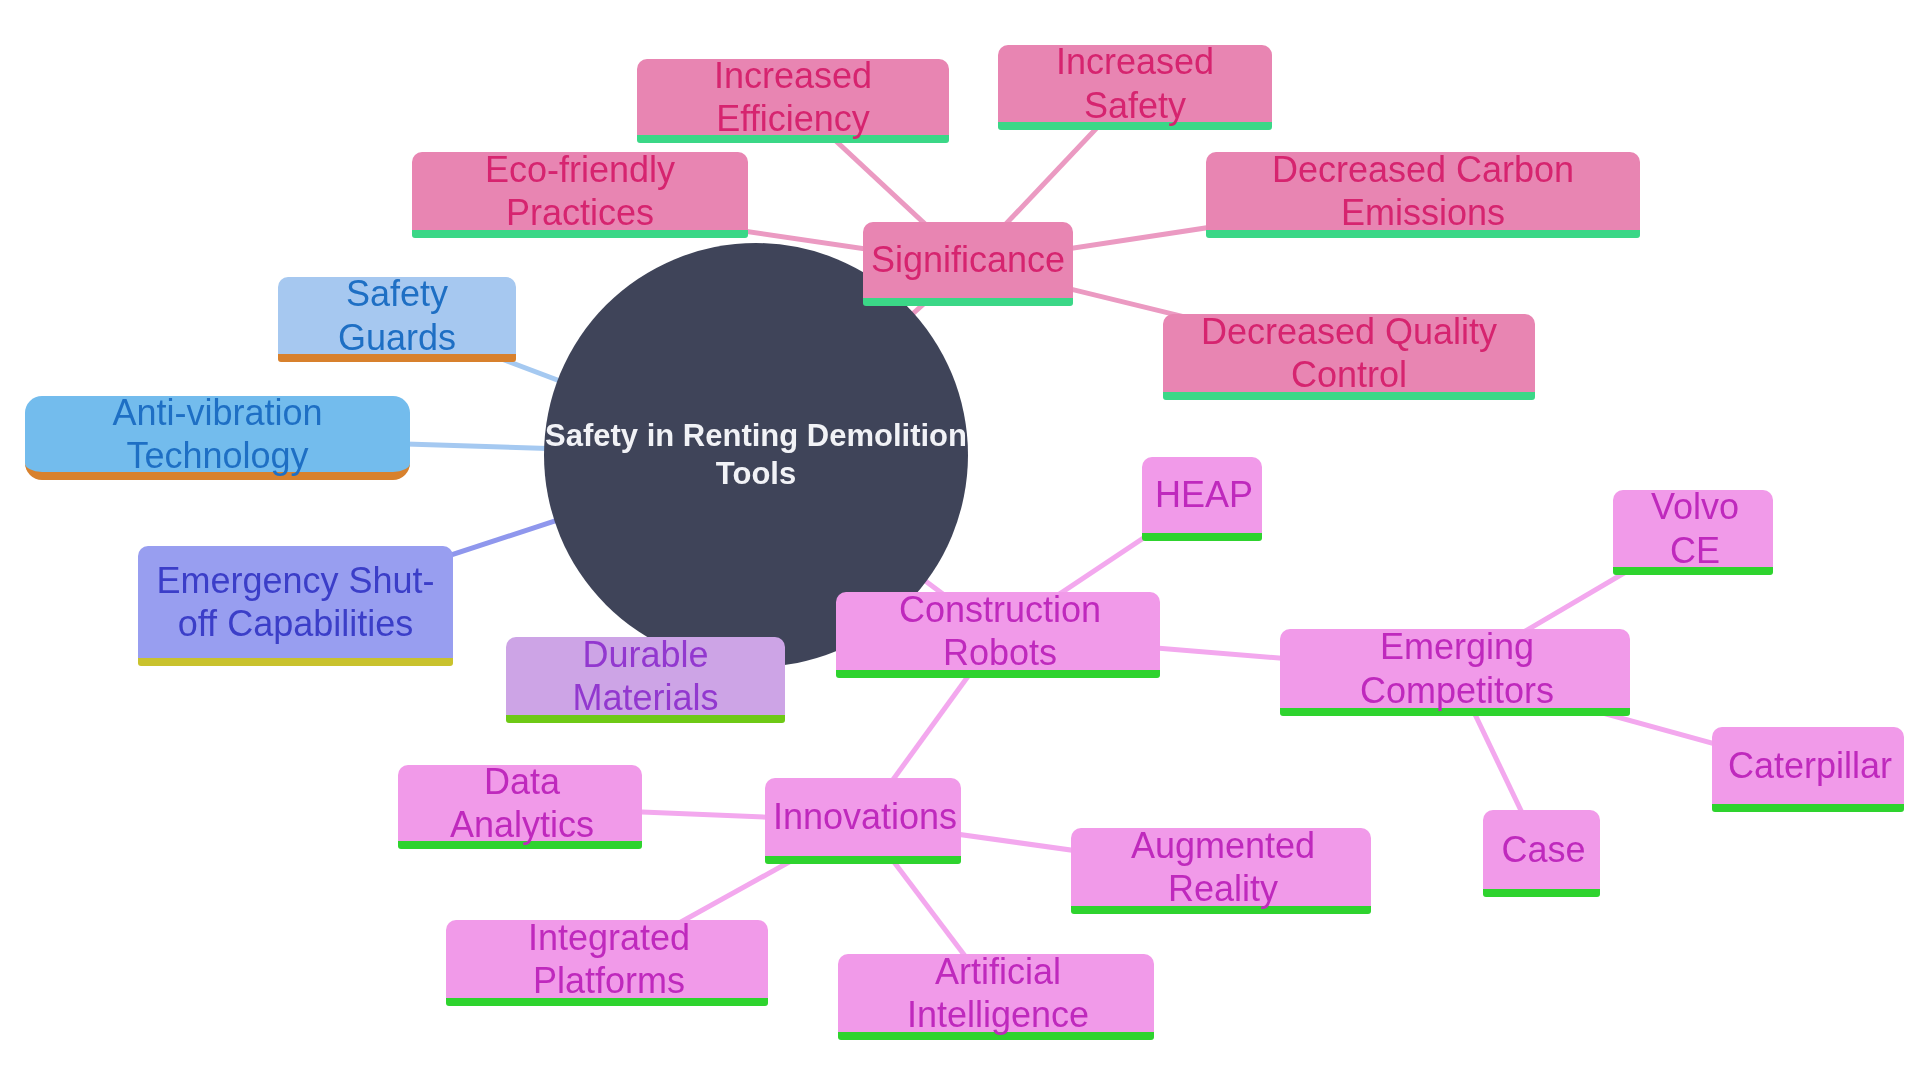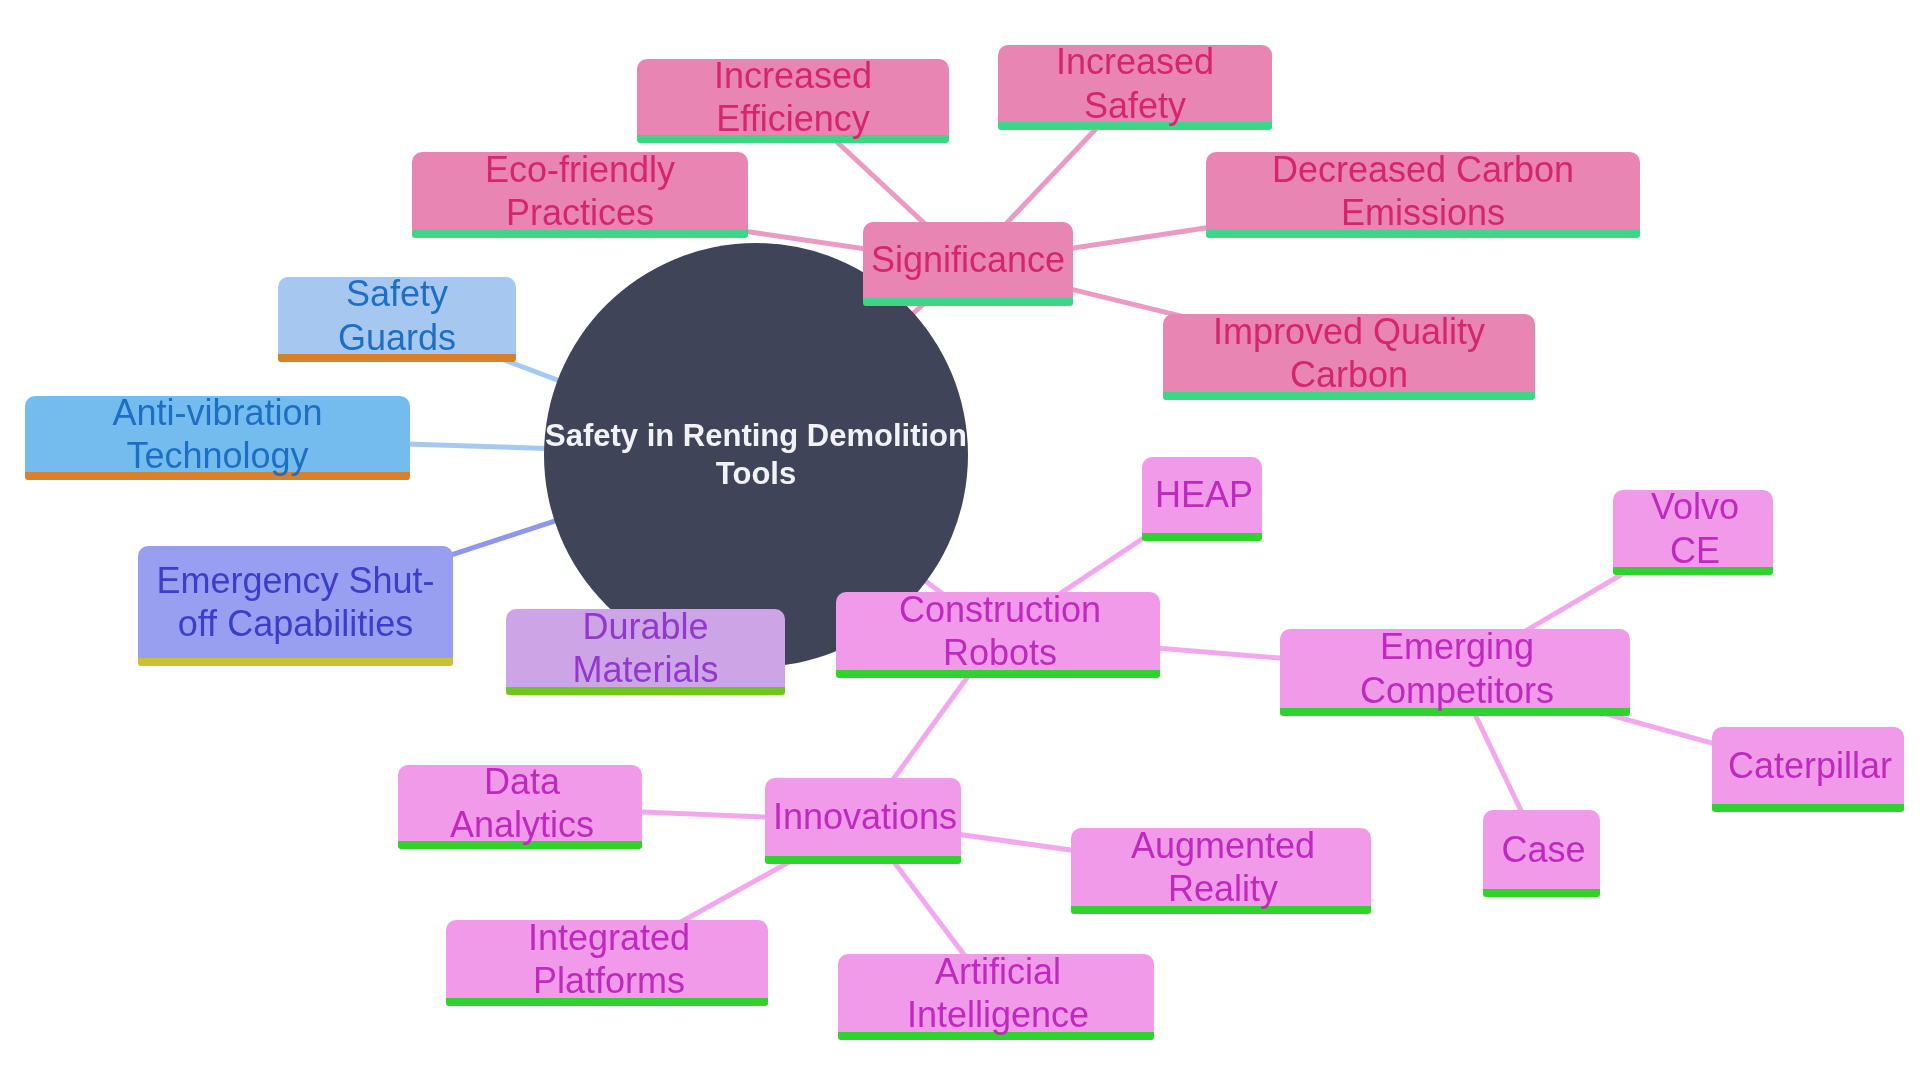--- a/index.html
+++ b/index.html
@@ -13,25 +13,25 @@
   .node{position:absolute;z-index:2;display:flex;align-items:center;justify-content:center;
         box-sizing:border-box;border-radius:10px 10px 3px 3px;padding:0 12px;
         font-size:36px;font-weight:500;text-align:center;line-height:1.2;}
   .sig{background:var(--significance_fill);color:var(--significance_text);
        border-bottom:8px solid var(--significance_bar);}
   .rob{background:var(--robots_fill);color:var(--robots_text);
        border-bottom:8px solid var(--robots_bar);padding-left:16px;}
   .sg {background:var(--safety_guards_fill);color:var(--blue_text);
        border-bottom:8px solid var(--blue_bar);}
   .avt{background:var(--anti_vibration_fill);color:var(--blue_text);
-       border-bottom:8px solid var(--blue_bar);}
+       border-bottom:8px solid var(--blue_bar);border-radius:17px;}
   .esc{background:var(--periwinkle_fill);color:var(--periwinkle_text);
        border-bottom:8px solid var(--periwinkle_bar);}
   .dur{background:var(--purple_fill);color:var(--purple_text);
-       border-bottom:8px solid var(--purple_bar);}
+       border-bottom:8px solid var(--purple_bar);margin-top:28px;}
 </style>
 </head>
 <body>
 
 <div id="stage">
 
   <svg id="edge-layer" width="1920" height="1080" viewBox="0 0 1920 1080">
       <line x1="756" y1="455" x2="968" y2="264" stroke="#eb9ac2" stroke-width="5"></line>
       <line x1="968" y1="264" x2="793" y2="101" stroke="#eb9ac2" stroke-width="5"></line>
       <line x1="968" y1="264" x2="1135" y2="87.5" stroke="#eb9ac2" stroke-width="5"></line>
@@ -68,21 +68,21 @@
   <div class="node sig" style="left:998px;top:45px;width:274px;height:85px">
     <span>Increased Safety</span>
   </div>
   <div class="node sig" style="left:1206px;top:152px;width:434px;height:86px">
     <span>Decreased Carbon Emissions</span>
   </div>
   <div class="node sig" style="left:412px;top:152px;width:336px;height:86px">
     <span>Eco-friendly Practices</span>
   </div>
   <div class="node sig" style="left:1163px;top:314px;width:372px;height:86px">
-    <span>Improved Quality Carbon</span>
+    <span>Decreased Quality Control</span>
   </div>
 
   <div class="node sg" style="left:278px;top:277px;width:238px;height:85px">
     <span>Safety Guards</span>
   </div>
   <div class="node avt" style="left:25px;top:396px;width:385px;height:84px">
     <span>Anti-vibration Technology</span>
   </div>
   <div class="node esc" style="left:138px;top:546px;width:315px;height:120px">
     <span>Emergency Shut-off Capabilities</span>

